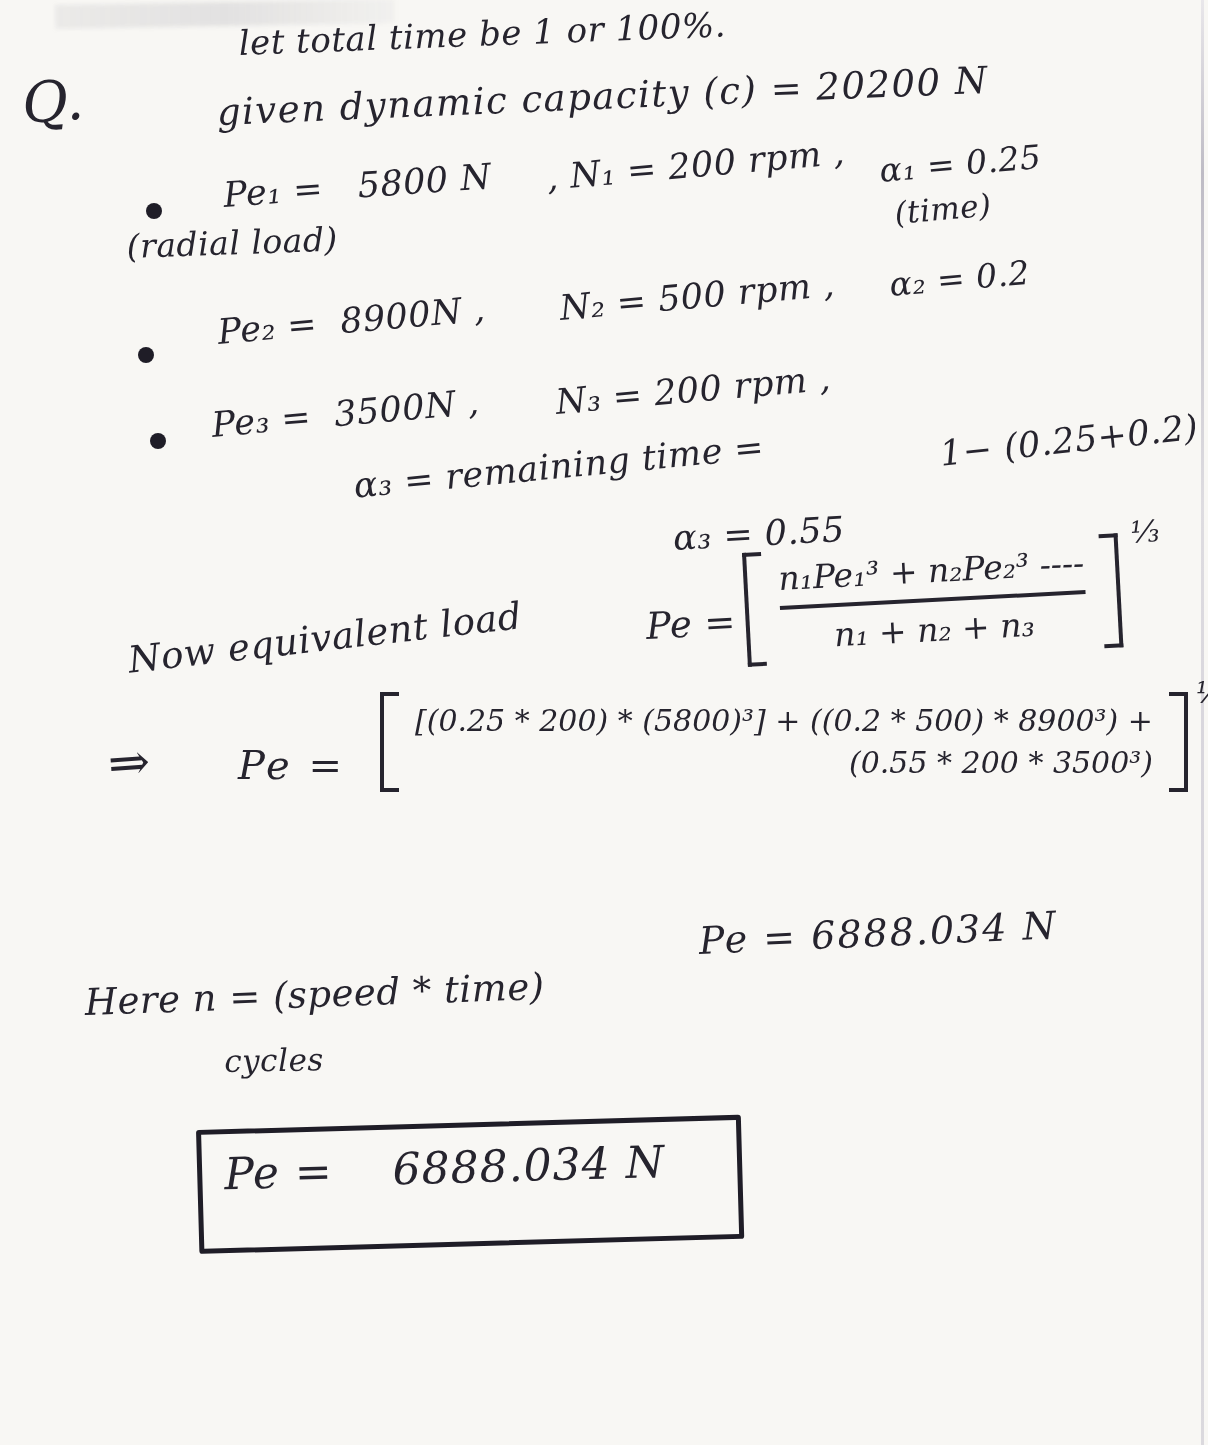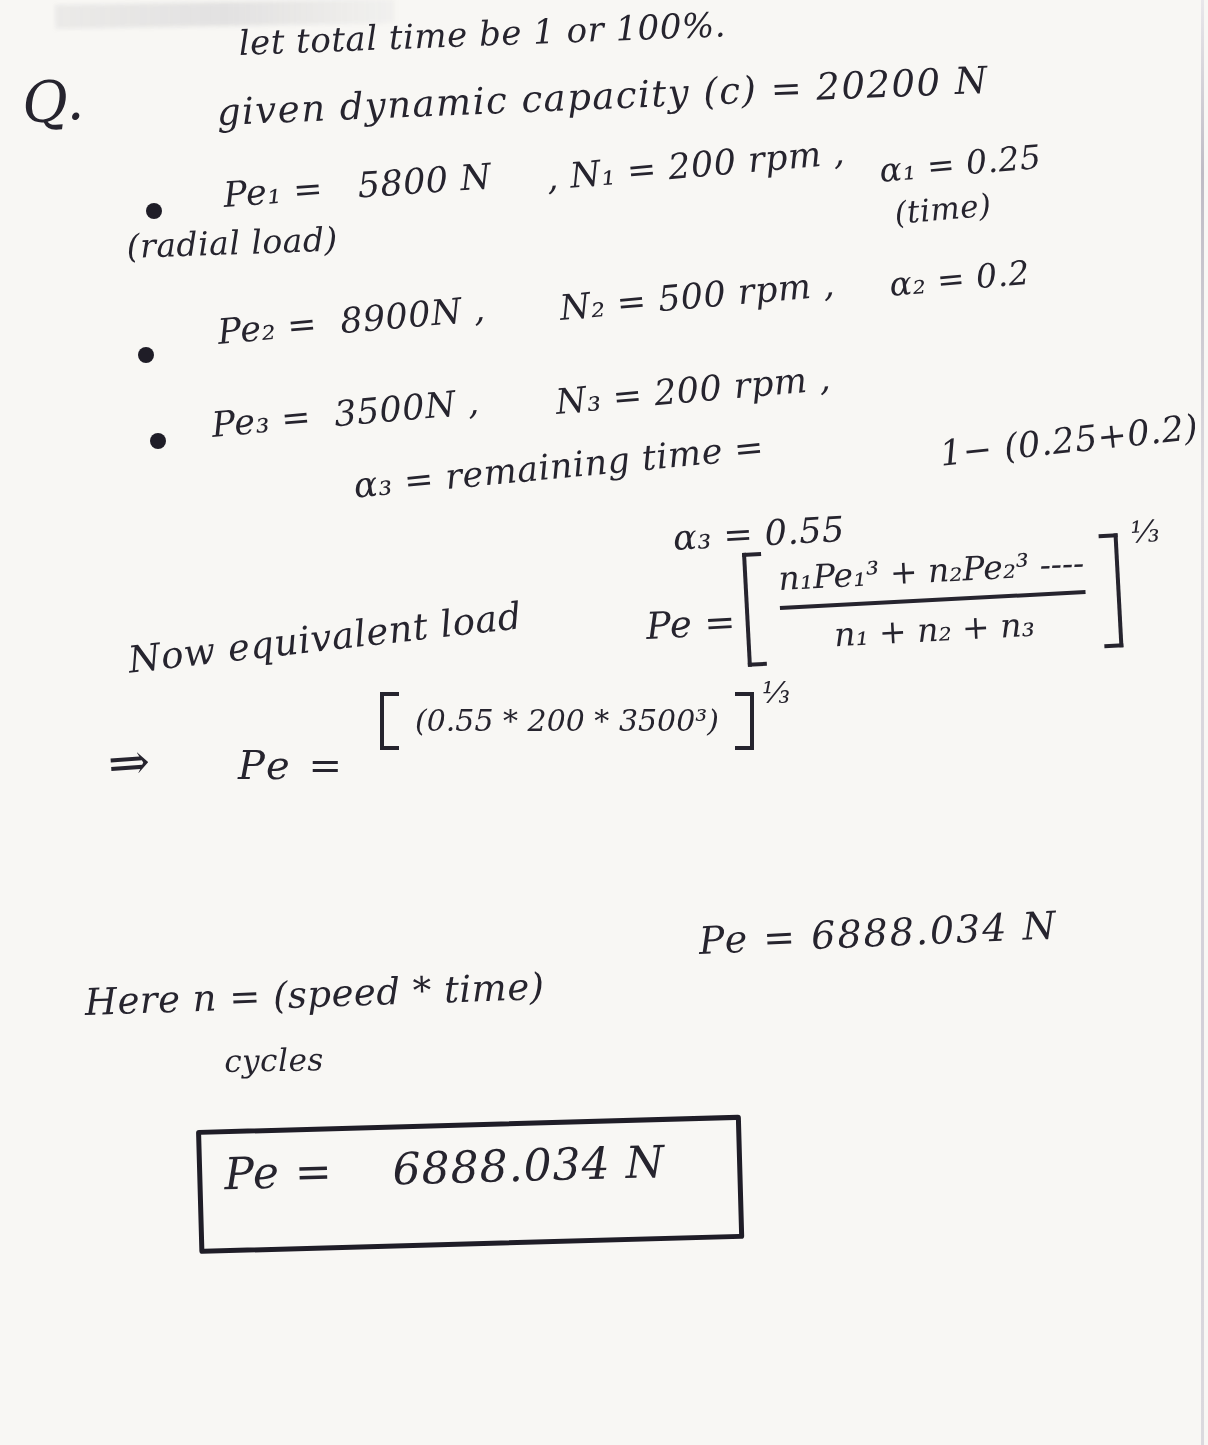--- a/index.html
+++ b/index.html
@@ -38,21 +38,21 @@
   
   .grp{
     position:absolute;display:flex;align-items:stretch;
     transform-origin:left top;
   }
   .brk{width:15px;flex:none;}
   .brk.l{border-left:4px solid #26242e;border-top:4px solid #26242e;border-bottom:4px solid #26242e;}
   .brk.r{border-right:4px solid #26242e;border-top:4px solid #26242e;border-bottom:4px solid #26242e;}
   .inner{display:flex;flex-direction:column;justify-content:center;padding:8px 16px;}
   .numline{white-space:pre;}
-  .num2{text-align:left;}
+  .num2{text-align:right;}
   .den{border-top:4px solid #26242e;margin-top:8px;padding-top:8px;text-align:center;white-space:pre;}
   .sup{position:absolute;white-space:pre;}
   
   .ansbox{
     position:absolute;left:196px;top:1130px;width:545px;height:124px;
     border:5px solid #1f1d27;border-radius:3px;
     transform:rotate(-1.6deg);transform-origin:left top;
     box-sizing:border-box;padding:14px 22px;
   }
   .ansbox span{font-size:44px;white-space:pre;letter-spacing:1px;}
@@ -141,20 +141,21 @@
     <div class="brk r"></div>
     <span class="sup">⅓</span>
   </div>
 
   <div class="t f-arrow">⇒</div>
   <div class="t f-pelhs2">Pe =</div>
 
   <div class="grp g2">
     <div class="brk l"></div>
     <div class="inner">
+      <div class="numline">[(0.25 * 200) * (5800)³] + ((0.2 * 500) * 8900³) +</div>
       <div class="numline num2">(0.55 * 200 * 3500³)</div>
     </div>
     <div class="brk r"></div>
     <span class="sup">⅓</span>
   </div>
 
   <div class="t f-result">Pe = 6888.034 N</div>
 
   <div class="t f-here">Here n = (speed * time)</div>
   <div class="t f-cycles">cycles</div>

